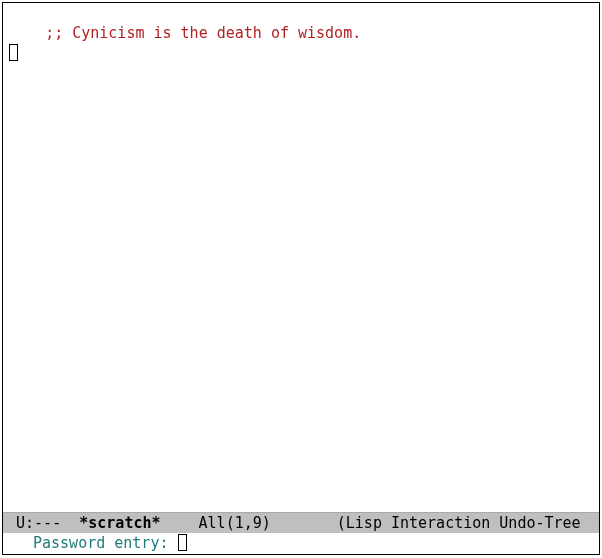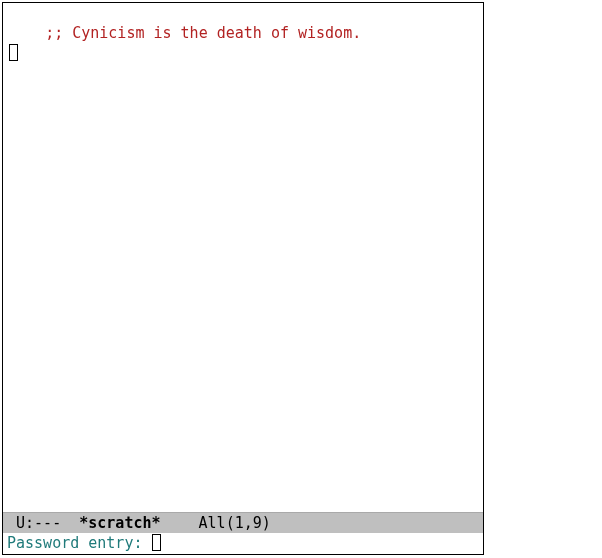--- a/index.html
+++ b/index.html
@@ -5,21 +5,21 @@
     * { margin: 0; padding: 0; box-sizing: border-box; }
     html, body {
       width: 602px;
       height: 558px;
       font-family: "DejaVu Sans Mono", "Courier New", monospace;
       font-size: 15px;
       background: #fff;
       overflow: hidden;
     }
     .frame {
-      width: 482px;
+      width: 598px;
       height: 553px;
       margin: 2px;
       border: 1px solid #000;
       display: flex;
       flex-direction: column;
       background: #fff;
     }
     .buffer {
       flex: 1;
       padding: 3px 6px 0 6px;
@@ -50,39 +50,40 @@
     }
     .mode-line .ml-buffer { font-weight: bold; }
     .mode-line .ml-gap1 { display: inline-block; width: 38px; }
     .mode-line .ml-gap2 { display: inline-block; width: 66px; }
     .minibuffer {
       background: #fff;
       padding: 1px 4px 2px 4px;
       white-space: pre;
       display: flex;
       align-items: flex-start;
+      margin-left: 26px;
     }
     .mb-prompt { color: #1f7a7a; }
     .mb-cursor {
       display: inline-block;
       width: 9px;
       height: 17px;
       border: 1px solid #000;
       vertical-align: text-bottom;
     }
   </style>
 </head>
 <body>
 
 <div class="frame">
   <div class="buffer">
     <span class="comment">;; Cynicism is the death of wisdom.</span>
 <span class="cursor-block"></span>
   </div>
 
   <div class="mode-line">
-    <span> U:---  </span><span class="ml-buffer">*scratch*</span><span class="ml-gap1"></span><span>All</span> <span>(1,9)</span><span class="ml-gap2"></span>
+    <span> U:---  </span><span class="ml-buffer">*scratch*</span><span class="ml-gap1"></span><span>All</span> <span>(1,9)</span><span class="ml-gap2"></span><span>(Lisp Interaction Undo-Tree</span>
   </div>
 
   <div class="minibuffer">
     <span class="mb-prompt">Password entry: </span><span class="mb-cursor"></span>
   </div>
 </div>
 
 </body></html>

